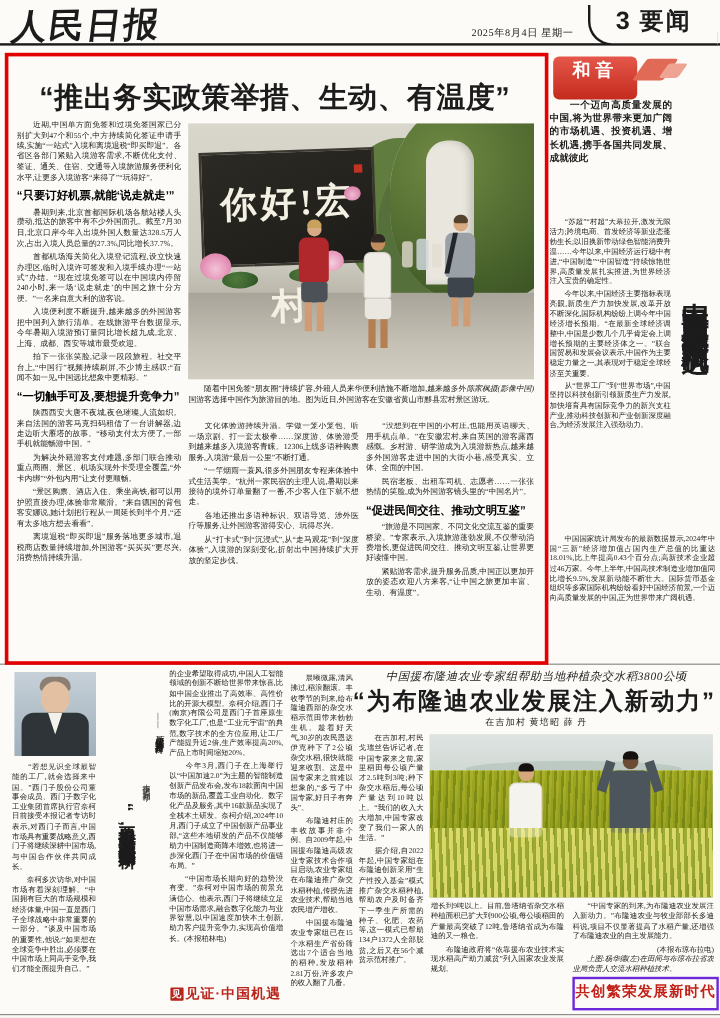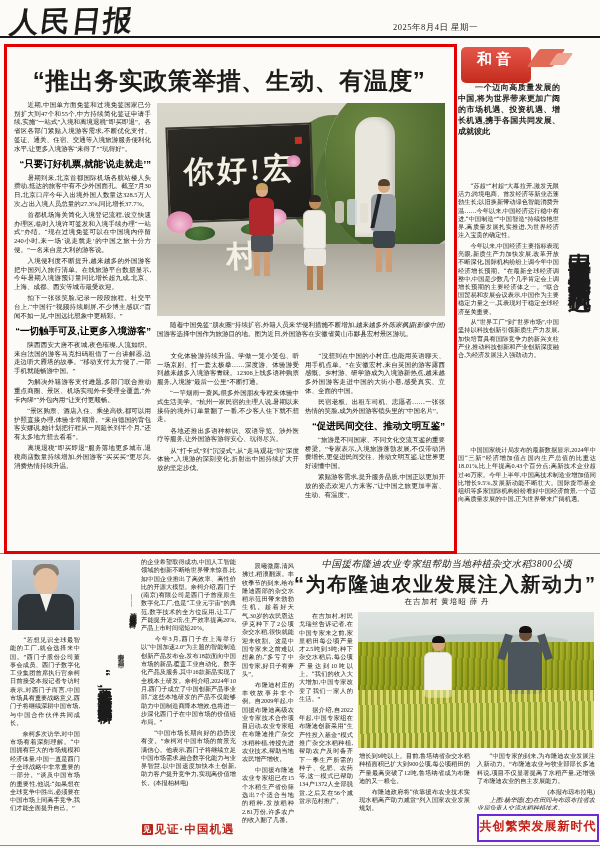--- a/index.html
+++ b/index.html
@@ -16,21 +16,21 @@
   
   #redBox{left:4px;top:44px;width:447px;height:504px;border:3px solid #e40000;z-index:50;pointer-events:none;}
   
   #kicker{left:16px;top:52px;width:428px;font-size:10.5px;font-weight:bold;letter-spacing:0.3px;font-family:"Liberation Sans",sans-serif;}
   #headline{left:12px;top:65px;width:434px;text-align:center;font-size:24px;font-weight:bold;letter-spacing:0.5px;font-family:"Liberation Sans",sans-serif;white-space:nowrap;}
   .col{position:absolute;text-align:justify;overflow:hidden;}
   #mainCol1{left:14px;top:101px;width:137px;height:446px;font-size:6.5px;line-height:8.7px;}
   #mainCol2{left:157px;top:352px;width:142px;height:194px;font-size:6.5px;line-height:8.7px;}
   #mainCol3{left:305px;top:352px;width:140px;height:194px;font-size:6.5px;line-height:8.7px;}
   .para{margin:0 0 2.5px 0;}
-  .subhead{font-family:"Liberation Sans",sans-serif;font-weight:bold;font-size:9.5px;line-height:11.5px;text-align:right;margin:5px 0 4px;color:#000;}
+  .subhead{font-family:"Liberation Sans",sans-serif;font-weight:bold;font-size:9.5px;line-height:11.5px;text-align:left;margin:5px 0 4px;color:#000;}
   #mainCaption{left:157px;top:320px;width:288px;height:26px;font-size:6.5px;line-height:9px;text-align:justify;overflow:hidden;}
   #mainCaption .credit{float:right;}
   
   #photoMain{left:157px;top:103px;width:288px;height:213px;overflow:hidden;background:#cfccc2;}
   .ph-wall{position:absolute;left:0;top:0;width:100%;height:100%;background:linear-gradient(180deg,#d9d6cc 0%,#cbc8bd 55%,#b7b2a6 70%);}
   .ph-green{position:absolute;right:-30px;top:-20px;width:150px;height:170px;border-radius:45%;background:radial-gradient(circle at 30% 30%,#6f8a43,#49632c 60%,#324a1f);box-shadow:-18px 30px 0 -8px #55703a,-60px 10px 0 -22px #617c3f;}
   .ph-arch{position:absolute;left:198px;top:14px;width:40px;height:120px;background:#e9e6dd;border-radius:18px 18px 0 0;box-shadow:inset -4px 0 6px rgba(0,0,0,.15);}
   .ph-path{position:absolute;left:0;bottom:0;width:100%;height:72px;background:linear-gradient(180deg,#a9a499 0%,#c6c1b5 60%,#d3cec2 100%);}
   .ph-sign{position:absolute;left:10px;top:22px;width:142px;height:92px;background:linear-gradient(160deg,#2b2a24,#1d1c18);transform:rotate(-2deg);border:2px solid #3a3830;color:#f4f1e4;font-size:30px;font-weight:bold;letter-spacing:3px;line-height:86px;text-align:center;}
   .ph-sign .seal{position:absolute;right:8px;top:12px;width:7px;height:7px;background:#c23324;}
@@ -115,32 +115,35 @@
   #rOfficial .bd i{position:absolute;width:8px;height:26px;background:#4c545c;top:6px;}
 </style>
 </head>
 <body>
 
 <div class="page">
 
   <div class="abs" id="mastLogo">人民日报</div>
   <div class="abs" id="mastDate">2025年8月4日 星期一</div>
   <div class="abs" id="mastRule"></div>
+  <div class="abs" id="mastTab">
+    <span class="pgnum">3</span><span class="pgsec">要闻</span>
+  </div>
 
   <div class="abs" id="redBox"></div>
 
   <div class="abs" id="headline">“推出务实政策举措、生动、有温度”</div>
   <div class="col" id="mainCol1">
       <div class="para">　　近期,中国单方面免签和过境免签国家已分别扩大到47个和55个,中方持续简化签证申请手续,实施“一站式”入境和离境退税“即买即退”。各省区各部门紧贴入境游客需求,不断优化支付、签证、通关、住宿、交通等入境旅游服务便利化水平,让更多入境游客“来得了”“玩得好”。</div>
       <div class="subhead">“只要订好机票,就能‘说走就走’”</div>
       <div class="para">　　暑期到来,北京首都国际机场各航站楼人头攒动,抵达的旅客中有不少外国面孔。截至7月30日,北京口岸今年入出境外国人数量达328.5万人次,占出入境人员总量的27.3%,同比增长37.7%。</div>
       <div class="para">　　首都机场海关简化入境登记流程,设立快速办理区,临时入境许可签发和入境手续办理“一站式”办结。“现在过境免签可以在中国境内停留240小时,来一场‘说走就走’的中国之旅十分方便。”一名来自意大利的游客说。</div>
       <div class="para">　　入境便利度不断提升,越来越多的外国游客把中国列入旅行清单。在线旅游平台数据显示,今年暑期入境游预订量同比增长超九成,北京、上海、成都、西安等城市最受欢迎。</div>
       <div class="para">　　拍下一张张笑脸,记录一段段旅程。社交平台上,“中国行”视频持续刷屏,不少博主感叹:“百闻不如一见,中国远比想象中更精彩。”</div>
-      <div class="subhead">“一切触手可及,让更多入境游客”</div>
+      <div class="subhead">“一切触手可及,要想提升竞争力”</div>
       <div class="para">　　陕西西安大唐不夜城,夜色璀璨,人流如织。来自法国的游客马克扫码租借了一台讲解器,边走边听大雁塔的故事。“移动支付太方便了,一部手机就能畅游中国。”</div>
       <div class="para">　　为解决外籍游客支付难题,多部门联合推动重点商圈、景区、机场实现外卡受理全覆盖,“外卡内绑”“外包内用”让支付更顺畅。</div>
       <div class="para">　　“景区购票、酒店入住、乘坐高铁,都可以用护照直接办理,体验非常顺滑。”来自德国的背包客安娜说,她计划把行程从一周延长到半个月,“还有太多地方想去看看”。</div>
       <div class="para">　　离境退税“即买即退”服务落地更多城市,退税商店数量持续增加,外国游客“买买买”更尽兴,消费热情持续升温。</div>
     </div>
 
   <div class="abs" id="photoMain">
     <div class="ph-wall"></div>
     <div class="ph-green"></div>
     <div class="ph-arch"></div>

